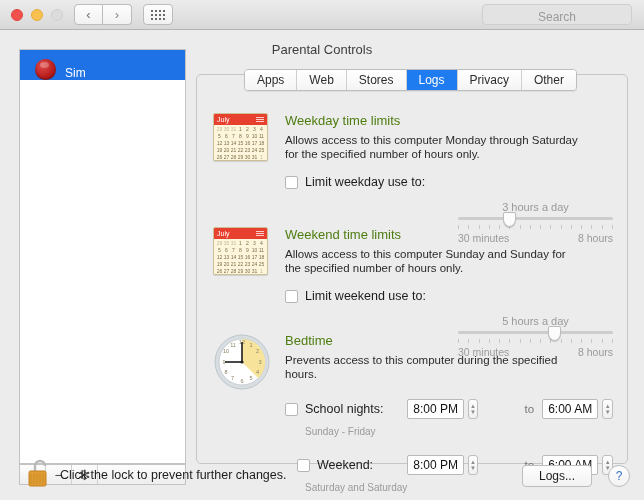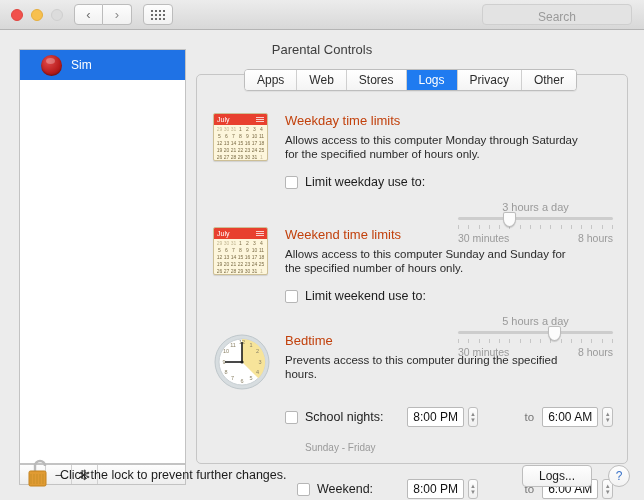--- a/index.html
+++ b/index.html
@@ -81,22 +81,22 @@
   .sidebar {
     position: absolute; left: 19px; top: 19px;
     width: 167px; height: 415px;
     background: #ffffff;
     border: 1px solid #c3c3c3;
     overflow: hidden;
   }
   .user-row {
     height: 30px;
     background: #1f72e5;
-    display: flex; align-items: center;
-    padding-left: 21px; gap: 9px;
+    display: flex; align-items: flex-end;
+    padding-left: 15px; gap: 9px;
   }
   .avatar {
     width: 21px; height: 21px; border-radius: 50%;
     background: radial-gradient(circle at 35% 30%, #e04a4a 0%, #b81c1c 60%, #8e1010 100%);
     position: relative;
     box-shadow: inset 0 -1px 2px rgba(0,0,0,.35);
   }
   .avatar::after{
     content:""; position:absolute; left:5px; top:3px;
     width:9px; height:6px; border-radius:50%;
@@ -187,21 +187,21 @@
     color: #7e6f49;
   }
   .cal-grid span.dim { color: #c3b894; }
 
   
   .clockwrap { width: 58px; height: 58px; position: relative; }
   .clockwrap svg { display:block; }
 
   .sec-body { position: absolute; left: 88px; right: 14px; top: 0; }
   .sec-title {
-    font-size: 13px; color: #c2410c; font-weight: 400;
+    font-size: 13px; color: #4d7c0f; font-weight: 400;
     margin-bottom: 5px;
   }
   .sec-desc {
     font-size: 11.5px; color: #2b2b2b; line-height: 14px;
     width: 298px;
   }
 
   
   .cb-row { display: flex; align-items: center; margin-top: 14px; }
   .cbox {
@@ -264,21 +264,21 @@
   .stepper {
     width: 12px; height: 20px;
     margin-left: 4px;
     background: linear-gradient(to bottom,#fdfdfd,#f0f0f0);
     border: 1px solid #bebebe;
     border-radius: 3px;
     display: flex; flex-direction: column;
     align-items: center; justify-content: center;
     color: #8b8b8b; font-size: 6px; line-height: 6px;
   }
-  .to-label { font-size: 11.5px; color: #777; margin: 16px 8px; padding-left: 38px; }
+  .to-label { font-size: 11.5px; color: #777; margin: 8px 8px; padding-left: 38px; }
 
   
   .footer { position: absolute; left: 0; right: 0; bottom: 0; height: 46px; }
   .lock {
     position: absolute; left: 26px; top: 4px;
   }
   .lock-text {
     position: absolute; left: 60px; top: 14px;
     font-size: 12.5px; color: #1c1c1c;
   }

